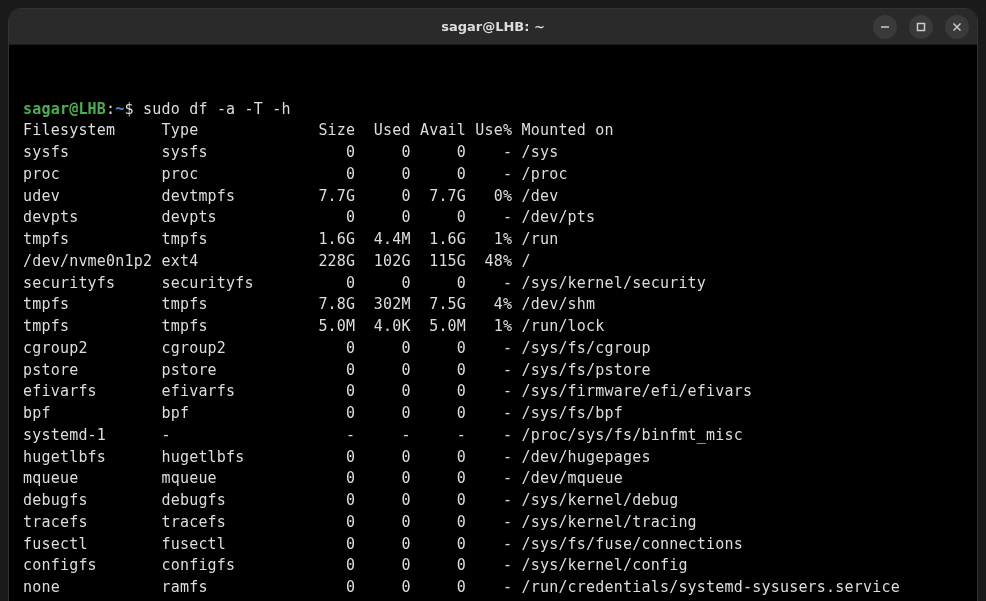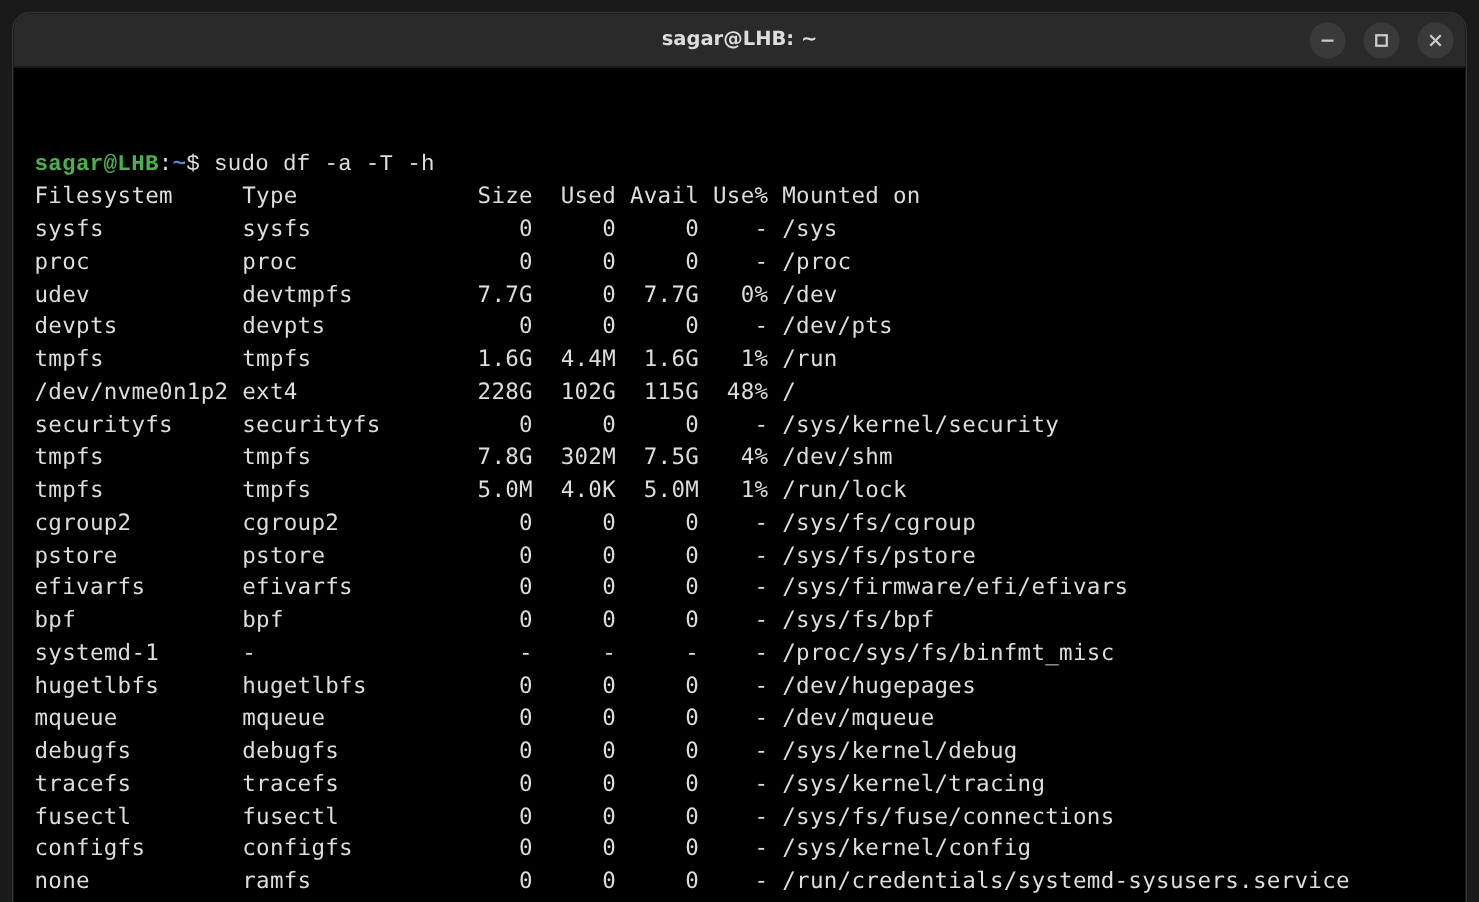--- a/index.html
+++ b/index.html
@@ -61,21 +61,21 @@
       line-height: 1.45;
       white-space: pre;
       font-size: 15px;
       letter-spacing: 0.2px;
     }
     .prompt-user { color: #4caf50; font-weight: bold; }
     .prompt-host { color: #4caf50; font-weight: bold; }
     .prompt-path { color: #4a8cd8; font-weight: bold; }
     .prompt-symbol { color: #ddd; }
     .cmd { color: #ddd; }
-    .row { display: block; font-family: Liberation Mono, monospace; }
+    .row { display: block; }
   </style>
 </head>
 <body>
 
 <div class="window">
   <div class="titlebar">
     <span class="titlebar-title">sagar@LHB: ~</span>
     <div class="window-controls">
       <div class="win-btn">
         <svg viewBox="0 0 10 10">

